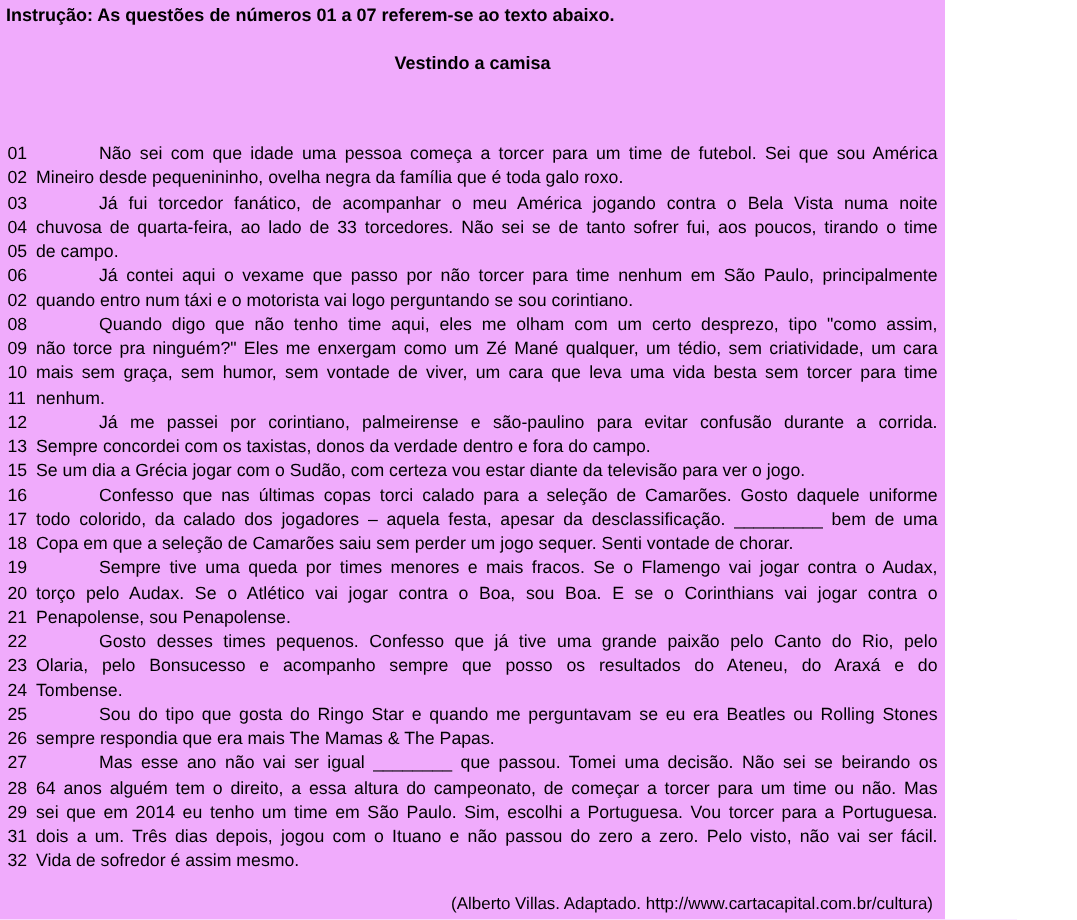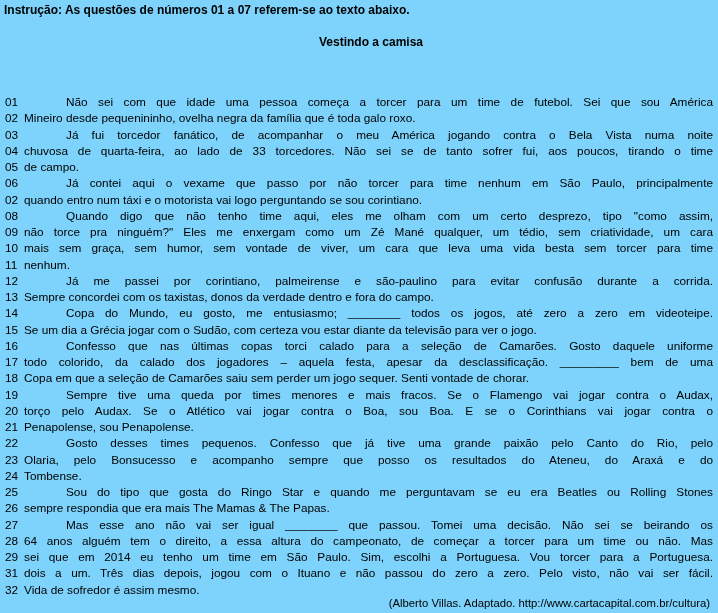--- a/index.html
+++ b/index.html
@@ -2,44 +2,43 @@
 <html><head>
 <meta charset="utf-8">
 <style>
   html, body {
     margin: 0;
     padding: 0;
     background: #ffffff;
   }
   .page {
     position: relative;
-    width: 718px;
+    width: 630px;
     height: 613px;
-    background: #7dd3fc;
+    background: #f0abfc;
     color: #000000;
     font-family: "Liberation Sans", "DejaVu Sans", sans-serif;
     overflow: hidden;
   }
   .instruction {
     position: absolute;
     top: 3px;
     left: 4px;
     font-size: 12px;
     font-weight: bold;
     white-space: nowrap;
   }
   .doc-title {
     position: absolute;
     top: 35px;
     left: 0;
     width: 100%;
     text-align: center;
     font-size: 12px;
     font-weight: bold;
-    padding-left: 12px;
   }
   .text-block {
     position: absolute;
     top: 62px;
     left: 5px;
     right: 5px;
     margin-top: 32px;
   }
   .line {
     display: flex;
@@ -123,24 +122,20 @@
         <span class="txt">nenhum.</span>
       </div>
       <div class="line indent justify">
         <span class="num">12</span>
         <span class="txt">Já me passei por corintiano, palmeirense e são-paulino para evitar confusão durante a corrida.</span>
       </div>
       <div class="line">
         <span class="num">13</span>
         <span class="txt">Sempre concordei com os taxistas, donos da verdade dentro e fora do campo.</span>
       </div>
-      <div class="line indent justify">
-        <span class="num">14</span>
-        <span class="txt">Copa do Mundo, eu gosto, me entusiasmo; ________ todos os jogos, até zero a zero em videoteipe.</span>
-      </div>
       <div class="line">
         <span class="num">15</span>
         <span class="txt">Se um dia a Grécia jogar com o Sudão, com certeza vou estar diante da televisão para ver o jogo.</span>
       </div>
       <div class="line indent justify">
         <span class="num">16</span>
         <span class="txt">Confesso que nas últimas copas torci calado para a seleção de Camarões. Gosto daquele uniforme</span>
       </div>
       <div class="line justify">
         <span class="num">17</span>

